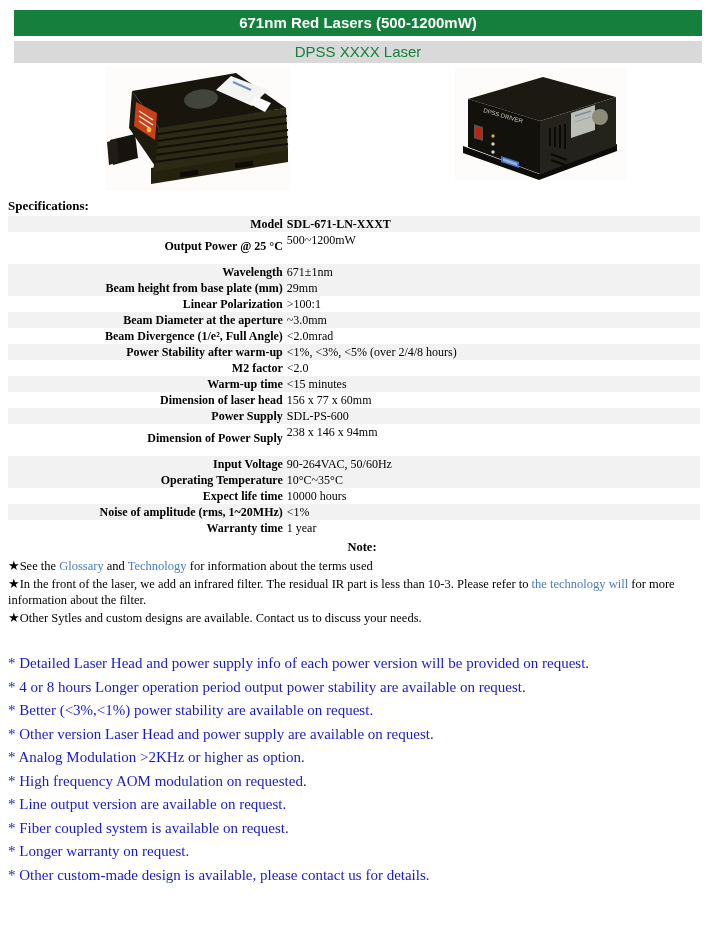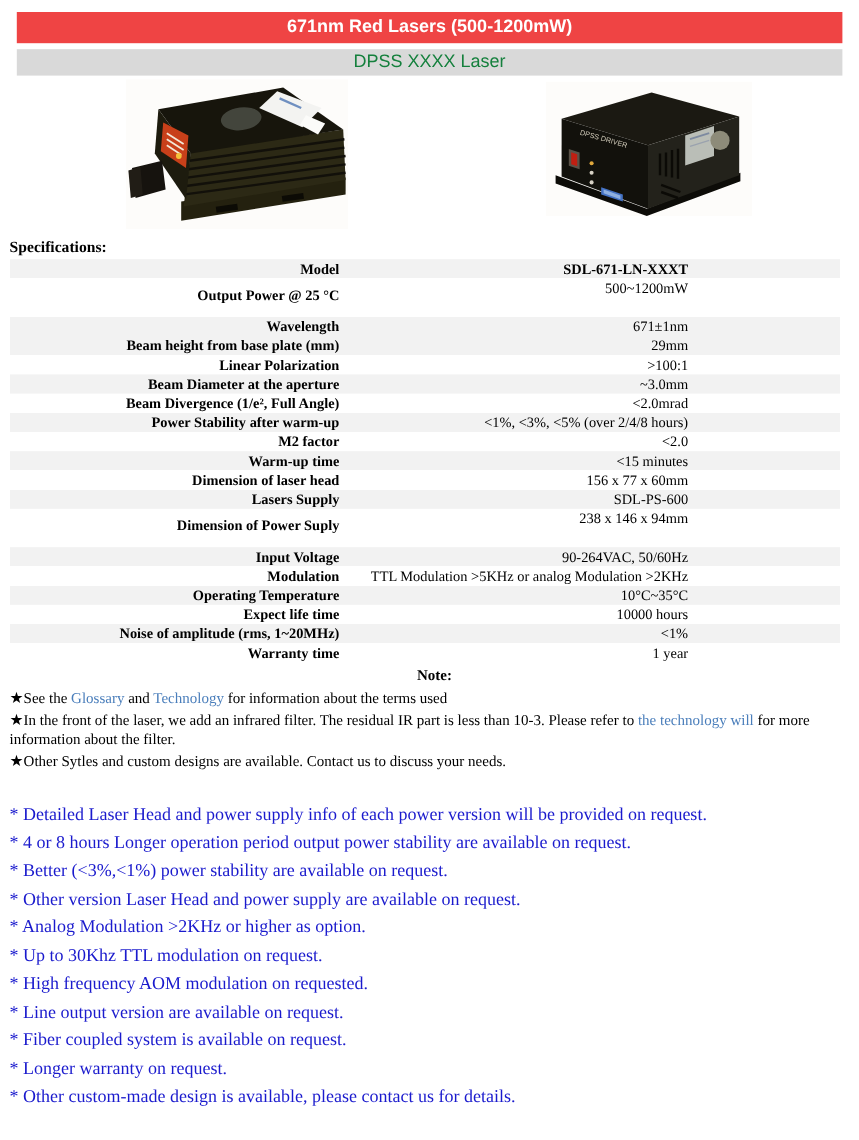--- a/index.html
+++ b/index.html
@@ -17,21 +17,21 @@
   .photo{position:absolute;}
   .photo-left{left:105px;top:0px;width:185px;height:125px;}
   .photo-right{left:455px;top:2px;width:172px;height:112px;}
   .photo svg{display:block;}
 
   
   .spec-heading{margin:4px 0 2px 8px;font-size:13px;font-weight:bold;}
   table.specs{border-collapse:collapse;margin-left:8px;width:692px;table-layout:fixed;}
   table.specs td{box-sizing:border-box;height:16px;padding:0 2px;font-size:12px;line-height:15px;vertical-align:middle;overflow:hidden;white-space:nowrap;}
   table.specs td.lbl{font-weight:bold;text-align:right;}
-  table.specs td.val{text-align:right;}
+  table.specs td.val{text-align:left;}
   table.specs td.val.bold{font-weight:bold;}
   table.specs tr.shaded{background:var(--shade,#f2f2f2);}
   table.specs tr.tall{height:28px;}
   table.specs tr.tall td.val{vertical-align:top;padding-top:1px;}
   table.specs tr.gaprow{background:#fff;}
   table.specs tr.gaprow td{height:4px;padding:0;}
 
   
   .note{margin:4px 0 0 8px;font-size:12.5px;}
   .note-heading{font-weight:bold;margin:2px 0 3px 0;text-align:center;}
@@ -41,21 +41,21 @@
 
   
   .remarks{margin:26px 0 0 8px;}
   .remark-line{color:var(--remark,#1a1acd);font-size:15px;line-height:23.5px;}
 </style>
 </head>
 <body>
 
 <div class="page">
 
-  <div class="titlebar" style="background: #ef4444;">671nm Red Lasers (500-1200mW)</div>
+  <div class="titlebar" style="background: #15803d;">671nm Red Lasers (500-1200mW)</div>
   <div class="subtitlebar" style="background: rgb(217, 217, 217);">DPSS XXXX Laser</div>
 
   <div class="photos">
 
     <div class="photo photo-left">
       <svg width="185" height="125" viewBox="0 0 185 125">
         <rect x="0" y="0" width="185" height="125" fill="#fdfcfa"></rect>
 
         <polygon points="46,102 183,82 183,96 46,118" fill="#24210f"></polygon>
         <rect x="75" y="105" width="18" height="5" transform="rotate(-8 84 107)" fill="#0c0b05"></rect>
@@ -195,40 +195,35 @@
           <td class="lbl">Warm-up time</td>
           <td class="val">&lt;15 minutes</td>
           <td></td>
         </tr>
         <tr class="">
           <td class="lbl">Dimension of laser head</td>
           <td class="val">156 x 77 x 60mm</td>
           <td></td>
         </tr>
         <tr class="shaded">
-          <td class="lbl">Lasers Supply</td>
+          <td class="lbl">Power Supply</td>
           <td class="val">SDL-PS-600</td>
           <td></td>
         </tr>
         <tr class=" tall">
           <td class="lbl">Dimension of Power Suply</td>
           <td class="val">238 x 146 x 94mm</td>
           <td></td>
         </tr>
         <tr class="gaprow">
           <td colspan="3"></td>
         </tr>
         <tr class="shaded">
           <td class="lbl">Input Voltage</td>
           <td class="val">90-264VAC, 50/60Hz</td>
-          <td></td>
-        </tr>
-        <tr class="">
-          <td class="lbl">Modulation</td>
-          <td class="val">TTL Modulation &gt;5KHz or analog Modulation &gt;2KHz</td>
           <td></td>
         </tr>
         <tr class="shaded">
           <td class="lbl">Operating Temperature</td>
           <td class="val">10°C~35°C</td>
           <td></td>
         </tr>
         <tr class="">
           <td class="lbl">Expect life time</td>
           <td class="val">10000 hours</td>
@@ -255,21 +250,20 @@
         <div class="note-line"><span class="star">★</span><span>Other Sytles and custom designs are available. Contact us to discuss your needs.</span></div>
       </div>
   </div>
 
   <div class="remarks">
       <div class="remark-line">* Detailed Laser Head and power supply info of each power version will be provided on request.</div>
       <div class="remark-line">* 4 or 8 hours Longer operation period output power stability are available on request.</div>
       <div class="remark-line">* Better (&lt;3%,&lt;1%) power stability are available on request.</div>
       <div class="remark-line">* Other version Laser Head and power supply are available on request.</div>
       <div class="remark-line">* Analog Modulation &gt;2KHz or higher as option.</div>
-      <div class="remark-line">* Up to 30Khz TTL modulation on request.</div>
       <div class="remark-line">* High frequency AOM modulation on requested.</div>
       <div class="remark-line">* Line output version are available on request.</div>
       <div class="remark-line"> * Fiber coupled system is available on request.</div>
       <div class="remark-line">* Longer warranty on request.</div>
       <div class="remark-line">* Other custom-made design is available, please contact us for details.</div>
     </div>
 
 </div>
 
 </body></html>

